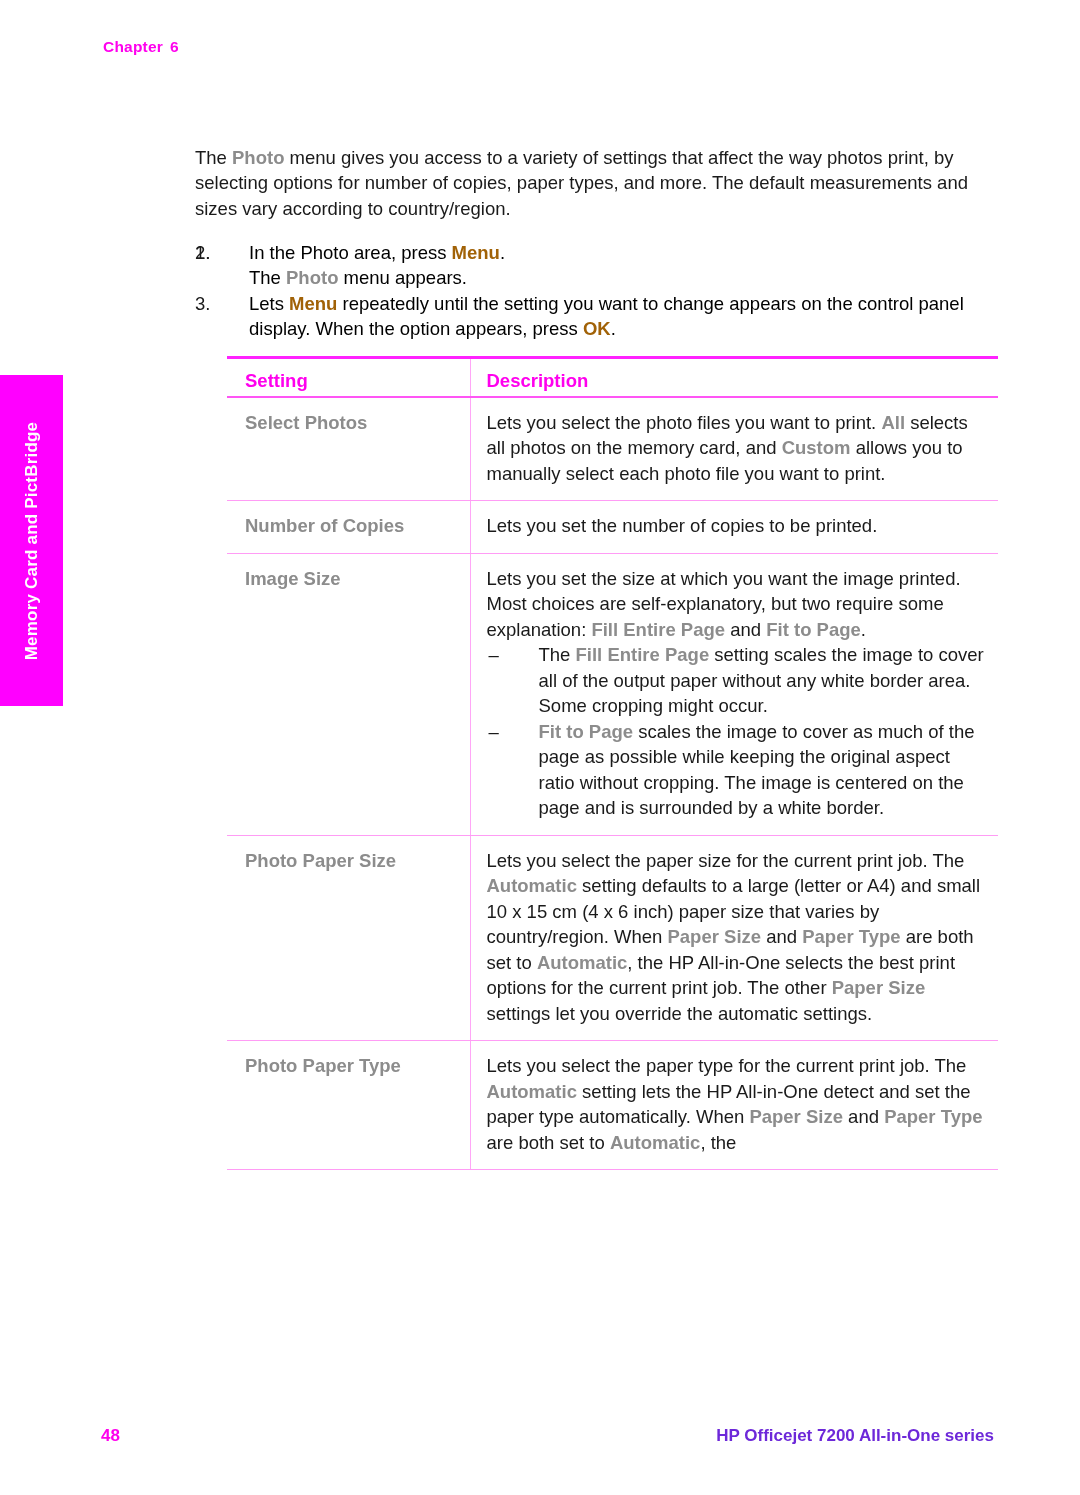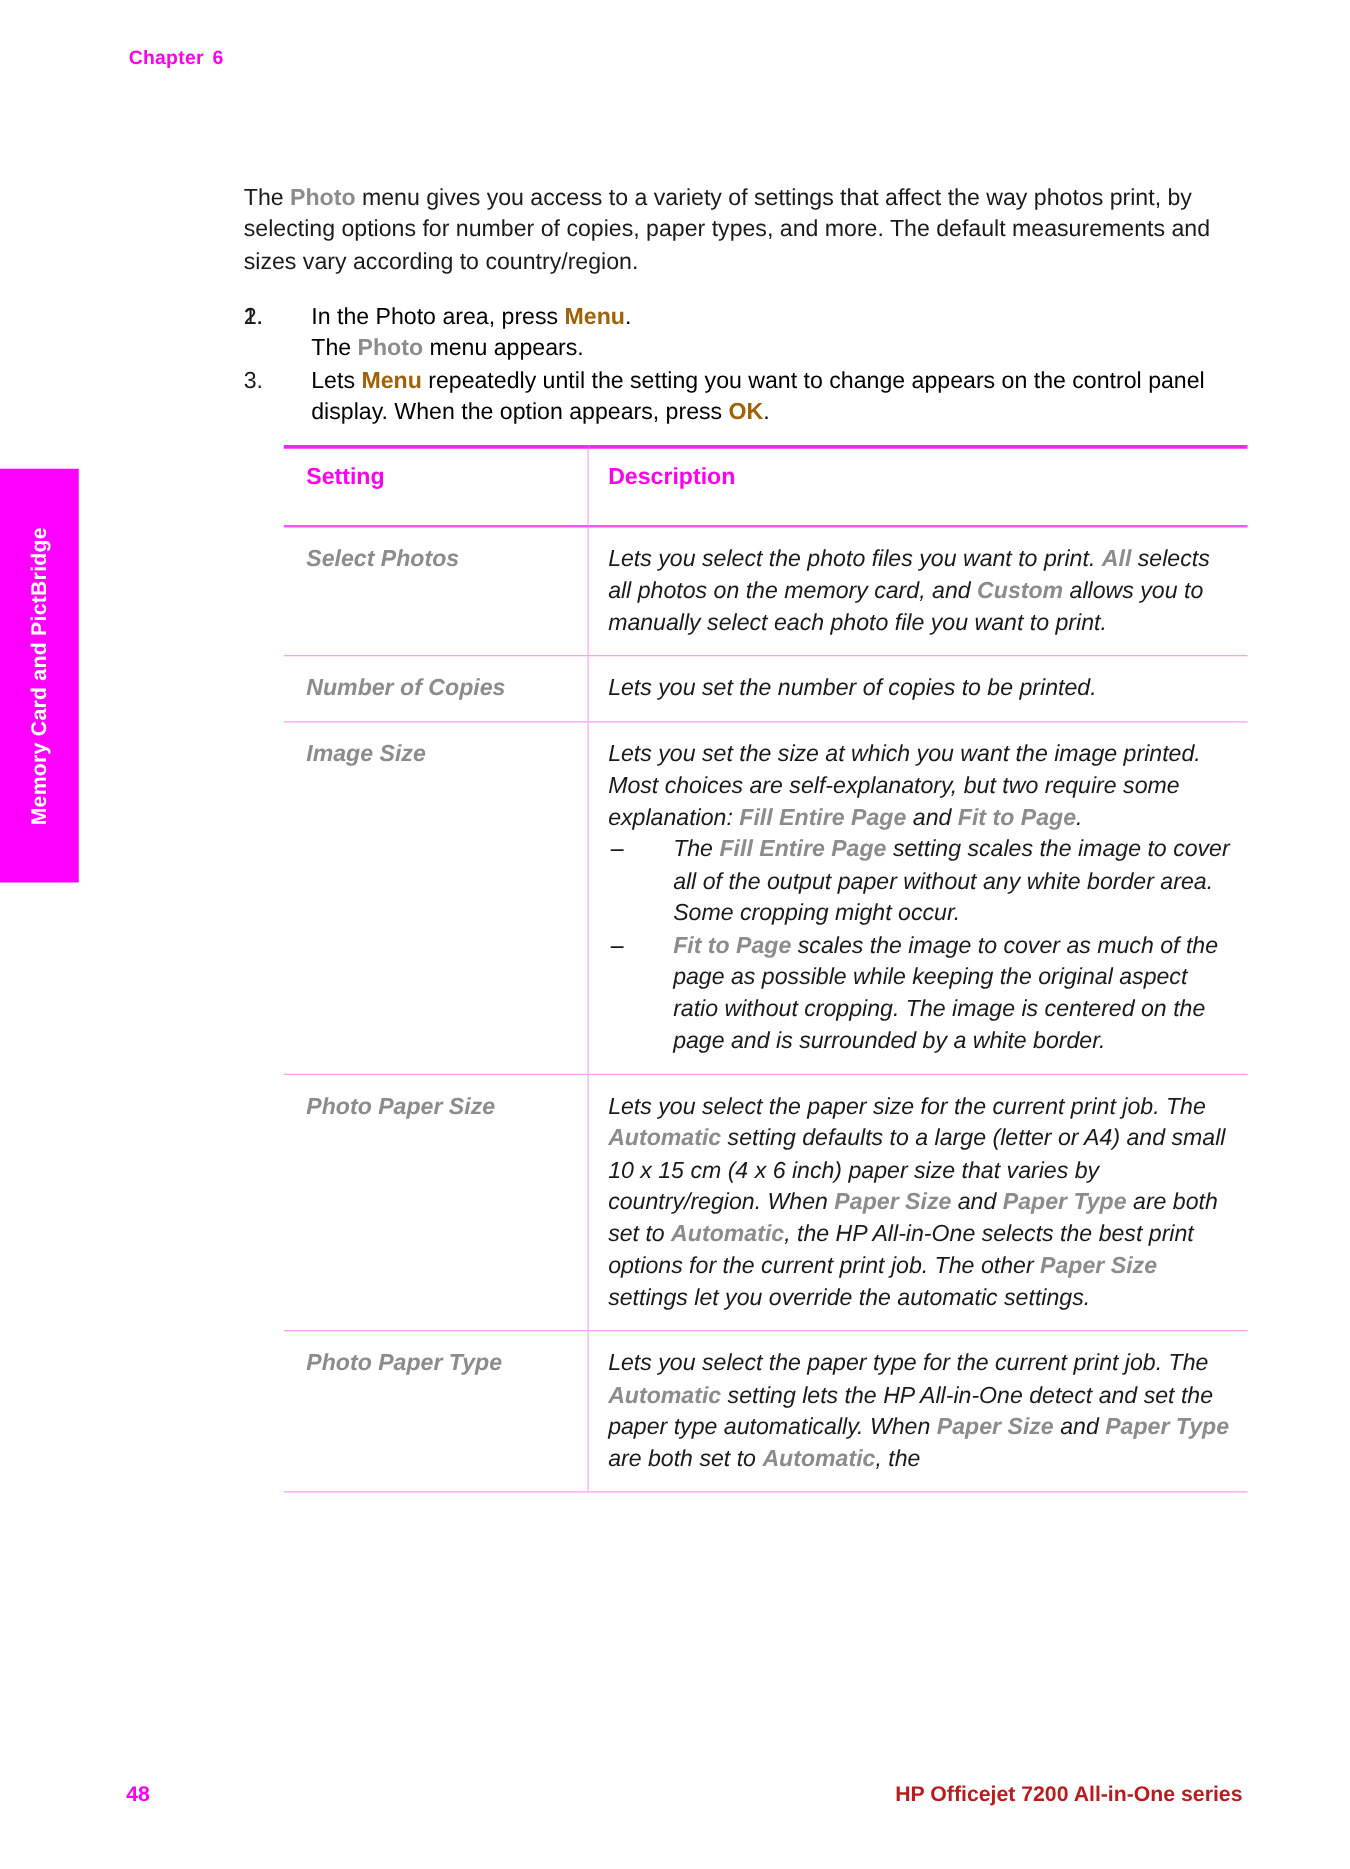--- a/index.html
+++ b/index.html
@@ -126,35 +126,34 @@
     line-height: 25.5px;
   }
   .settings-table col.c1 { width: 243px; }
   .settings-table col.c2 { width: 528px; }
 
   .settings-table thead th {
     text-align: left;
     font-size: 18.5px;
     font-weight: bold;
     color: #ff00ee;
-    padding: 9px 12px 26px 18px;
+    padding: 9px 12px 2px 18px;
     border-top: 3px solid #ff22ff;
     border-bottom: 2px solid #ff55f5;
     vertical-align: top;
   }
   .settings-table thead th.desc-h {
     padding-left: 16px;
     border-left: 1.5px solid #ffa6f7;
   }
 
   .settings-table tbody td {
     vertical-align: top;
     padding: 12px 14px 14px 18px;
     border-bottom: 1.5px solid #ff9cf5;
-    font-style: italic;
   }
   .settings-table tbody td.setting-name {
     color: #8c8c8c;
     font-weight: bold;
   }
   .settings-table tbody td.desc {
     border-left: 1.5px solid #ffa6f7;
     padding-left: 16px;
     color: #1a1a1a;
   }
@@ -188,21 +187,21 @@
     font-size: 17px;
     font-weight: bold;
     color: #ff00ee;
   }
   .footer-product {
     position: absolute;
     right: 86px;
     top: 1426px;
     font-size: 17px;
     font-weight: bold;
-    color: #b91c1c;
+    color: #6d28d9;
     white-space: nowrap;
   }
 </style>
 </head>
 <body>
 
 <div class="page">
 
   <div class="chapter-header">
     <span>Chapter</span><span class="num">6</span>

